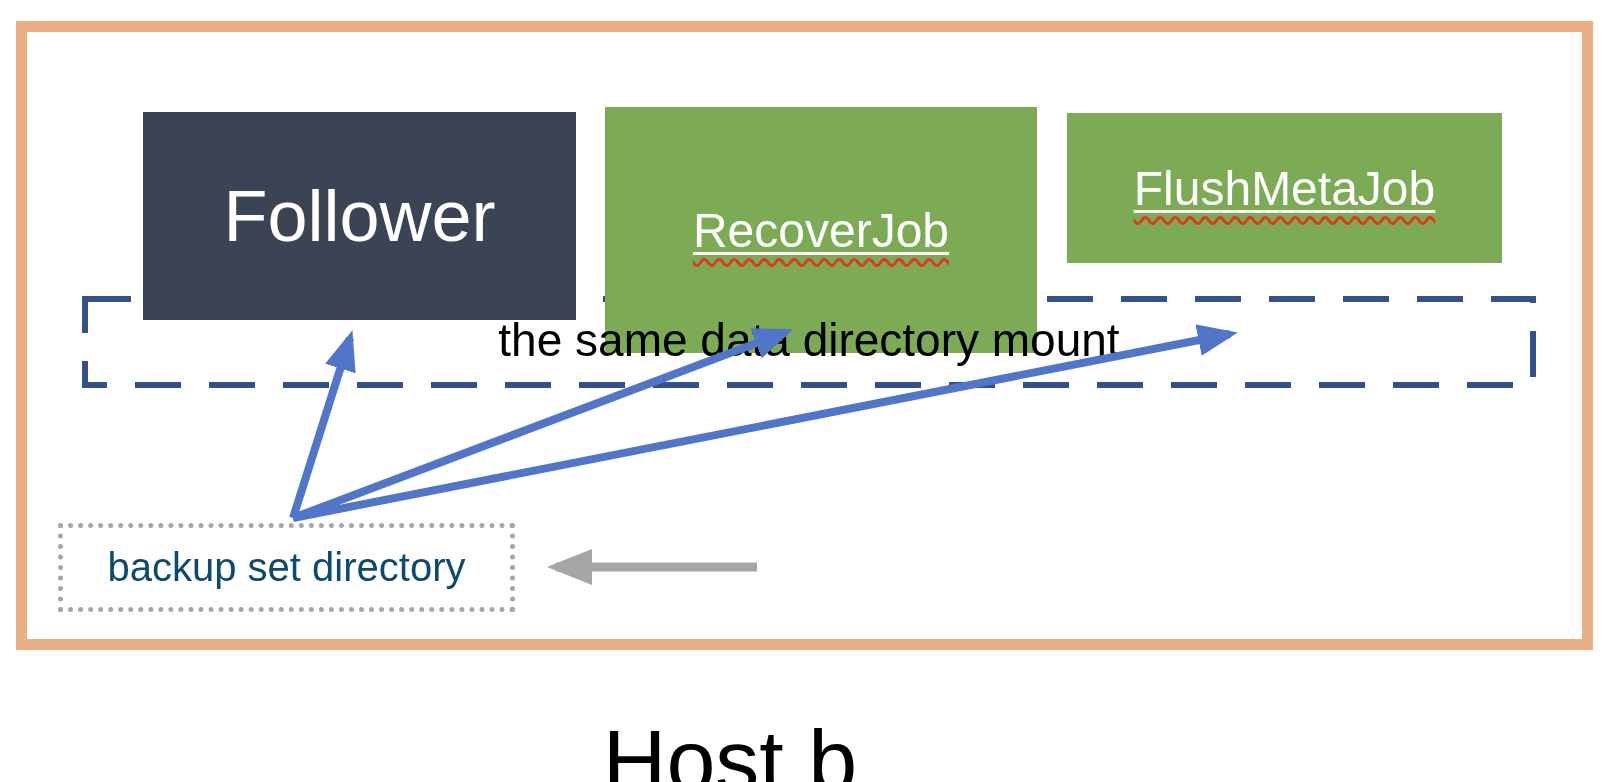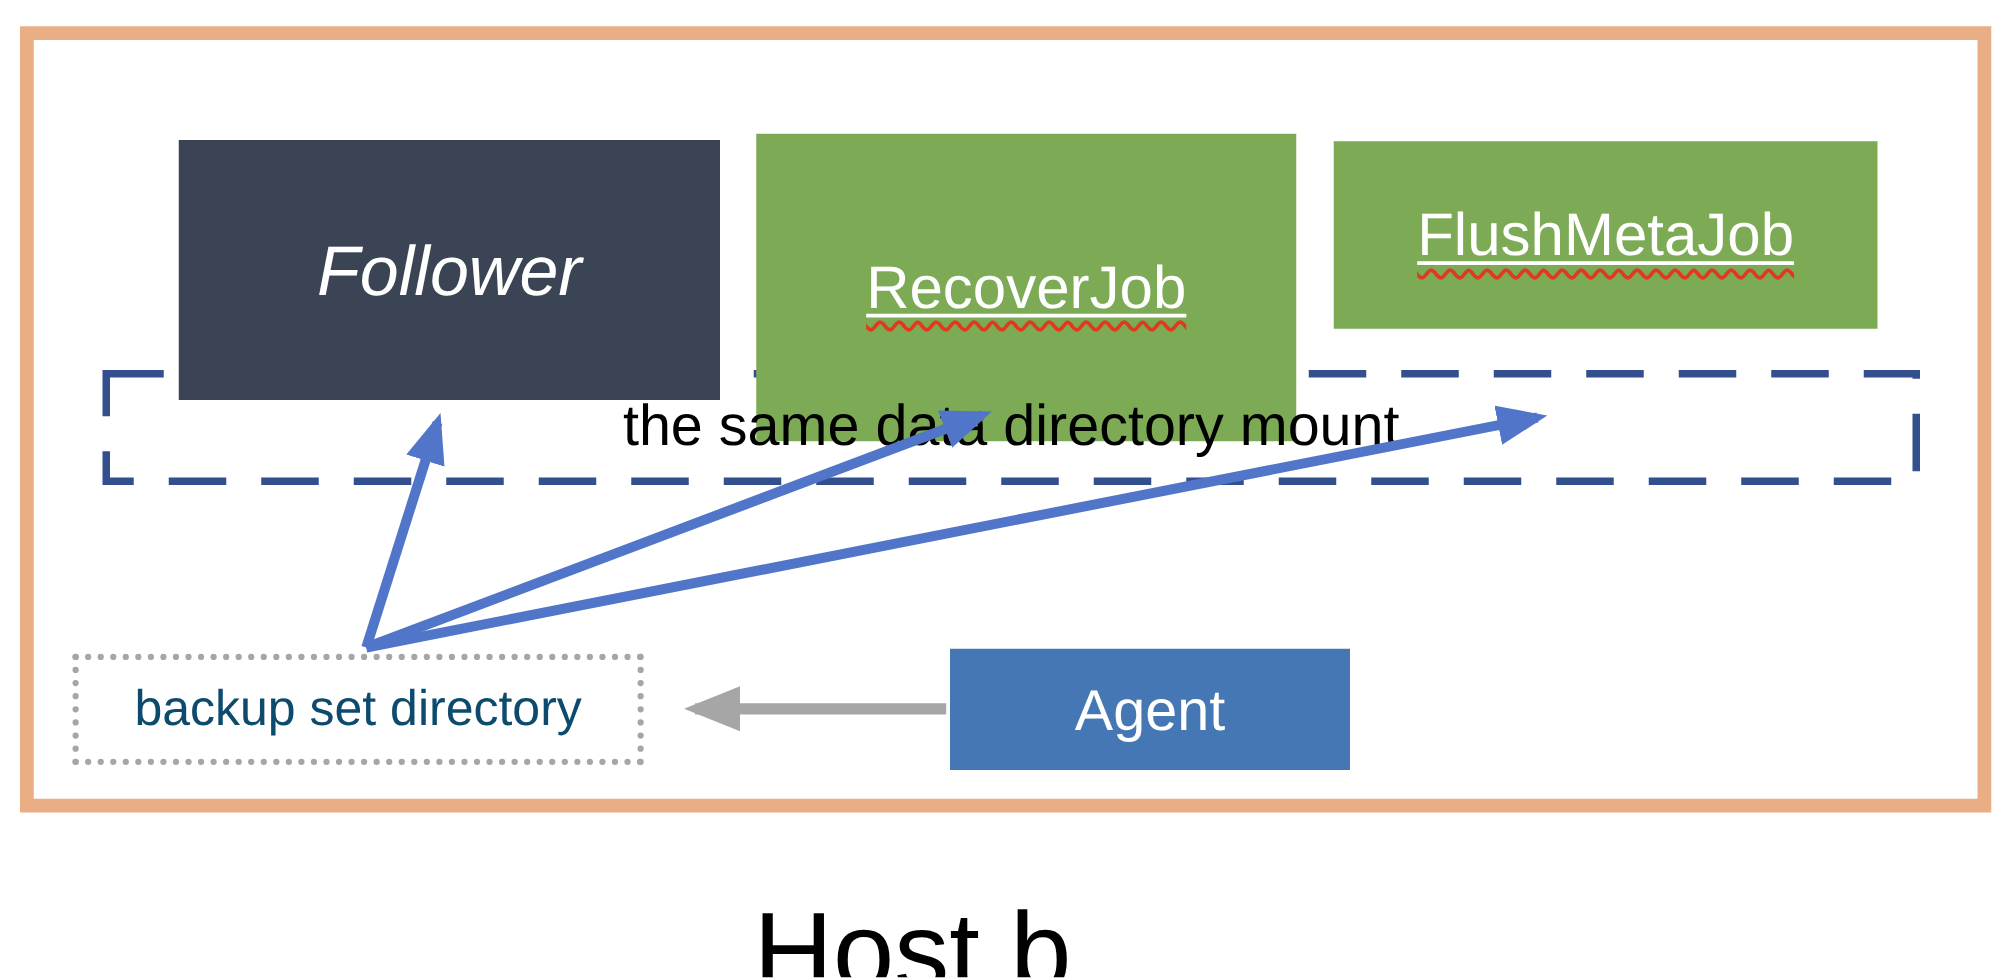--- a/index.html
+++ b/index.html
@@ -12,21 +12,21 @@
 
   
   .layer{position:absolute;left:0;top:0;width:1608px;height:782px;pointer-events:none;}
   .layer-back{z-index:1;}
   .layer-front{z-index:5;}
 
   
   .node{position:absolute;display:flex;align-items:center;justify-content:center;
         box-sizing:border-box;z-index:2;}
   .follower{left:143px;top:112px;width:433px;height:208px;background:#3B4454;}
-  .follower .lbl{color:#ffffff;font-size:56px;font-style:italic;}
+  .follower .lbl{color:#ffffff;font-size:72px;}
   .recover{left:605px;top:107px;width:432px;height:246px;background:#7CAA55;}
   .flushmeta{left:1067px;top:113px;width:435px;height:150px;background:#7CAA55;}
   .job-lbl{color:#ffffff;font-size:48px;
            text-decoration-line:underline;text-decoration-style:wavy;
            text-decoration-color:#E0391F;text-decoration-thickness:3px;
            text-underline-offset:11px;}
   .job-lbl .solid-u{text-decoration-line:underline;text-decoration-style:solid;
            text-decoration-color:#ffffff;text-decoration-thickness:3px;
            text-underline-offset:5px;}
   .agent{left:760px;top:519px;width:320px;height:97px;background:#4477B4;}
@@ -65,23 +65,20 @@
   </div>
 
   <div class="node flushmeta">
     <span class="lbl job-lbl"><span class="solid-u">FlushMetaJob</span></span>
   </div>
 
   <div class="node backup">
     <span class="lbl">backup set directory</span>
   </div>
 
-  <div class="node agent">
-    <span class="lbl">Agent</span>
-  </div>
 
   <div class="mount-label">the same data directory mount</div>
 
   <svg class="layer layer-front" viewBox="0 0 1608 782" xmlns="http://www.w3.org/2000/svg">
     <defs>
       <marker id="arrow-blue" markerWidth="5" markerHeight="4" refX="4" refY="2" orient="auto">
         <path d="M0,0 L5,2 L0,4 z" fill="#5176C9"></path>
       </marker>
       <marker id="arrow-gray" markerWidth="5" markerHeight="4" refX="4" refY="2" orient="auto">
         <path d="M0,0 L5,2 L0,4 z" fill="#A6A6A6"></path>

